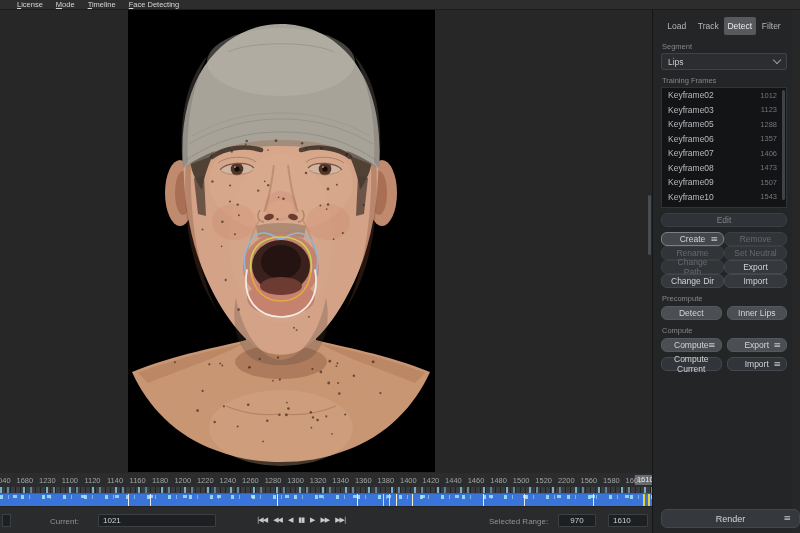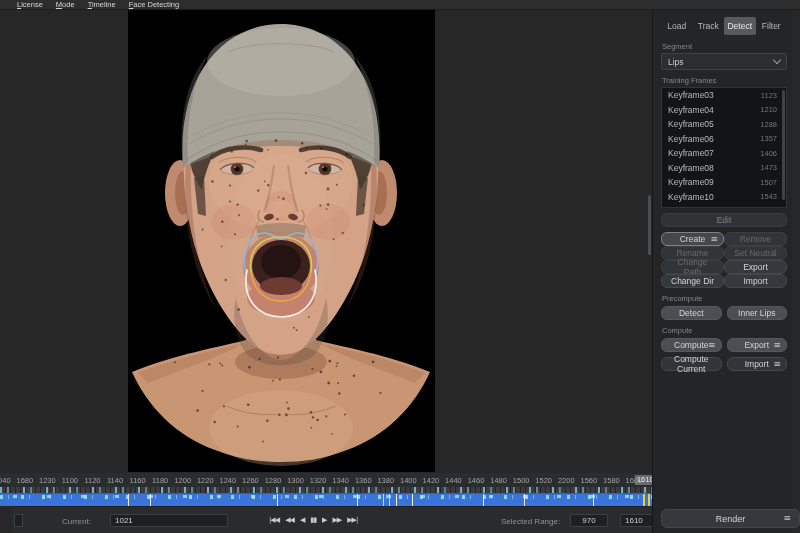--- a/index.html
+++ b/index.html
@@ -28,21 +28,21 @@
       repeating-linear-gradient(90deg, rgba(125,198,228,.85) 0 2px, transparent 2px 7px, rgba(125,198,228,.55) 7px 9px, transparent 9px 23px),
       repeating-linear-gradient(90deg, rgba(15,15,15,.55) 0 1px, transparent 1px 5px);}
   .bluebar{position:absolute;left:0;top:493px;width:652px;height:13px;background:#3a74d8;border-top:1px solid #2f62bb;box-sizing:border-box;}
   .bluebar-dashes{position:absolute;left:0;top:1px;width:100%;height:4px;
     background:repeating-linear-gradient(90deg, rgba(155,216,240,.95) 0 3px, transparent 3px 8px, rgba(155,216,240,.65) 8px 9px, transparent 9px 21px);}
   .bluebar-dashes2{position:absolute;left:0;top:1px;width:100%;height:3px;
     background:repeating-linear-gradient(90deg, transparent 0 13px, rgba(175,226,246,.8) 13px 17px, transparent 17px 34px);}
   .tl-marker{position:absolute;top:0;width:1px;height:13px;}
 
   
-  .statusbar{position:absolute;left:12px;top:506px;width:652px;height:27px;background:#2a2b2c;border-top:1px solid #202122;box-sizing:border-box;}
+  .statusbar{position:absolute;left:0;top:506px;width:652px;height:27px;background:#2a2b2c;border-top:1px solid #202122;box-sizing:border-box;}
   .sb-label{position:absolute;font-size:8px;color:#909396;top:10px;}
   .sb-input{position:absolute;top:7px;height:13px;background:#1d1f21;border:1px solid #3c3f43;border-radius:1px;
             color:#ccd0d3;font-size:8px;font-family:"Liberation Sans",sans-serif;padding:0 4px;box-sizing:border-box;}
   .mini-box{position:absolute;left:2px;top:7px;width:9px;height:13px;background:#1d1f21;border:1px solid #3c3f43;box-sizing:border-box;}
   .transport{position:absolute;left:256px;top:5px;display:flex;gap:4px;}
   .tr-btn{font-family:"DejaVu Sans",sans-serif;font-size:7px;color:#c8cbce;background:transparent;border:none;
           padding:3px 1px;line-height:10px;letter-spacing:-1px;cursor:default;}
 
   
   .panel{position:absolute;left:652px;top:10px;width:140px;height:523px;background:#232527;
@@ -370,30 +370,30 @@
     <div class="dropdown">
       <span>Lips</span>
       <span class="chevron"></span>
     </div>
 
     <div class="section-label">Training Frames</div>
     <div class="kflist">
 
       <div class="kf-scroll"></div>
 
+        <div class="kf-row">
+          <span class="kf-name">Keyframe02</span>
+          <span class="kf-frame">1012</span>
+        </div>
 
         <div class="kf-row">
           <span class="kf-name">Keyframe03</span>
           <span class="kf-frame">1123</span>
         </div>
 
-        <div class="kf-row">
-          <span class="kf-name">Keyframe04</span>
-          <span class="kf-frame">1210</span>
-        </div>
 
         <div class="kf-row">
           <span class="kf-name">Keyframe05</span>
           <span class="kf-frame">1288</span>
         </div>
 
         <div class="kf-row">
           <span class="kf-name">Keyframe06</span>
           <span class="kf-frame">1357</span>
         </div>

